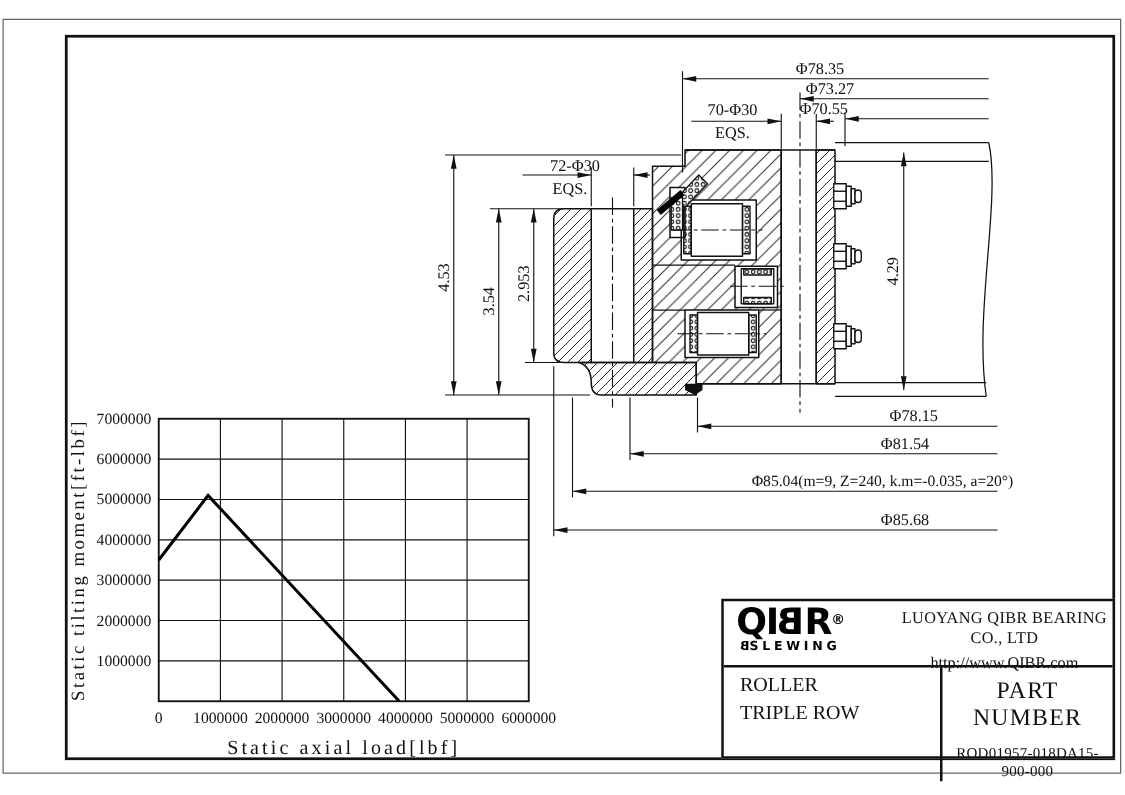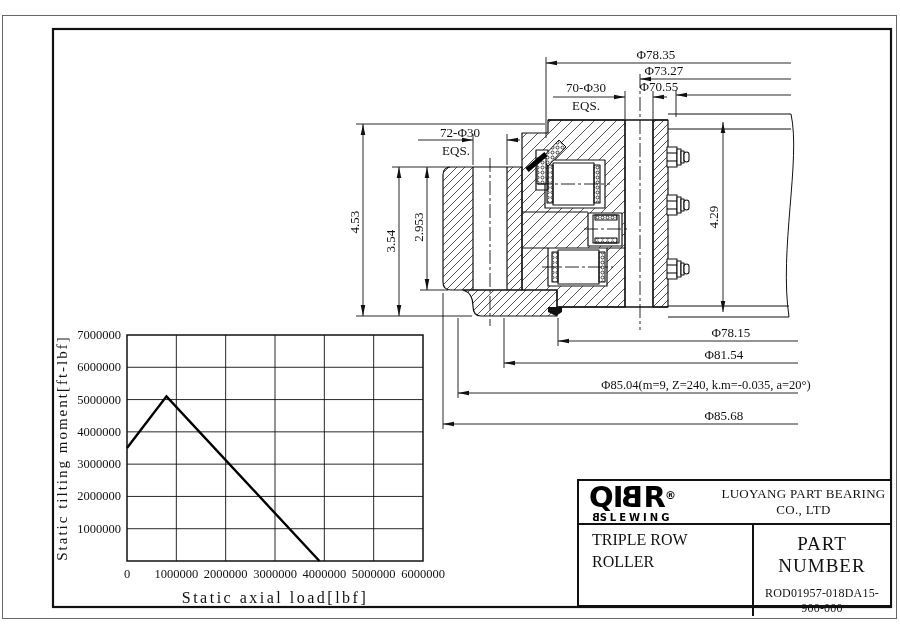--- a/index.html
+++ b/index.html
@@ -257,27 +257,28 @@
       </g>
 </svg>
 
 <div class="tb">
   <div class="tb-row1">
     <div class="logo-cell">
       <div class="logo-word"><span>QI</span><span class="mirror">B</span><span>R</span><span class="logo-reg">®</span></div>
       <div class="logo-sub"><span class="mirror">B</span><span>SLEWING</span></div>
     </div>
     <div class="company-cell">
-      <div class="company-line1">LUOYANG PART BEARING CO., LTD</div>
+      <div class="company-line1">LUOYANG QIBR BEARING CO., LTD</div>
+      <div class="company-line2">http://www.QIBR.com</div>
     </div>
   </div>
   <div class="tb-row2">
     <div class="desc-cell">
+      <div>ROLLER</div>
       <div>TRIPLE ROW</div>
-      <div>ROLLER</div>
     </div>
     <div class="pn-cell">
       <div class="pn-label">PART NUMBER</div>
       <div class="pn-value">ROD01957-018DA15-900-000</div>
     </div>
   </div>
 </div>
 
 </div>
 

